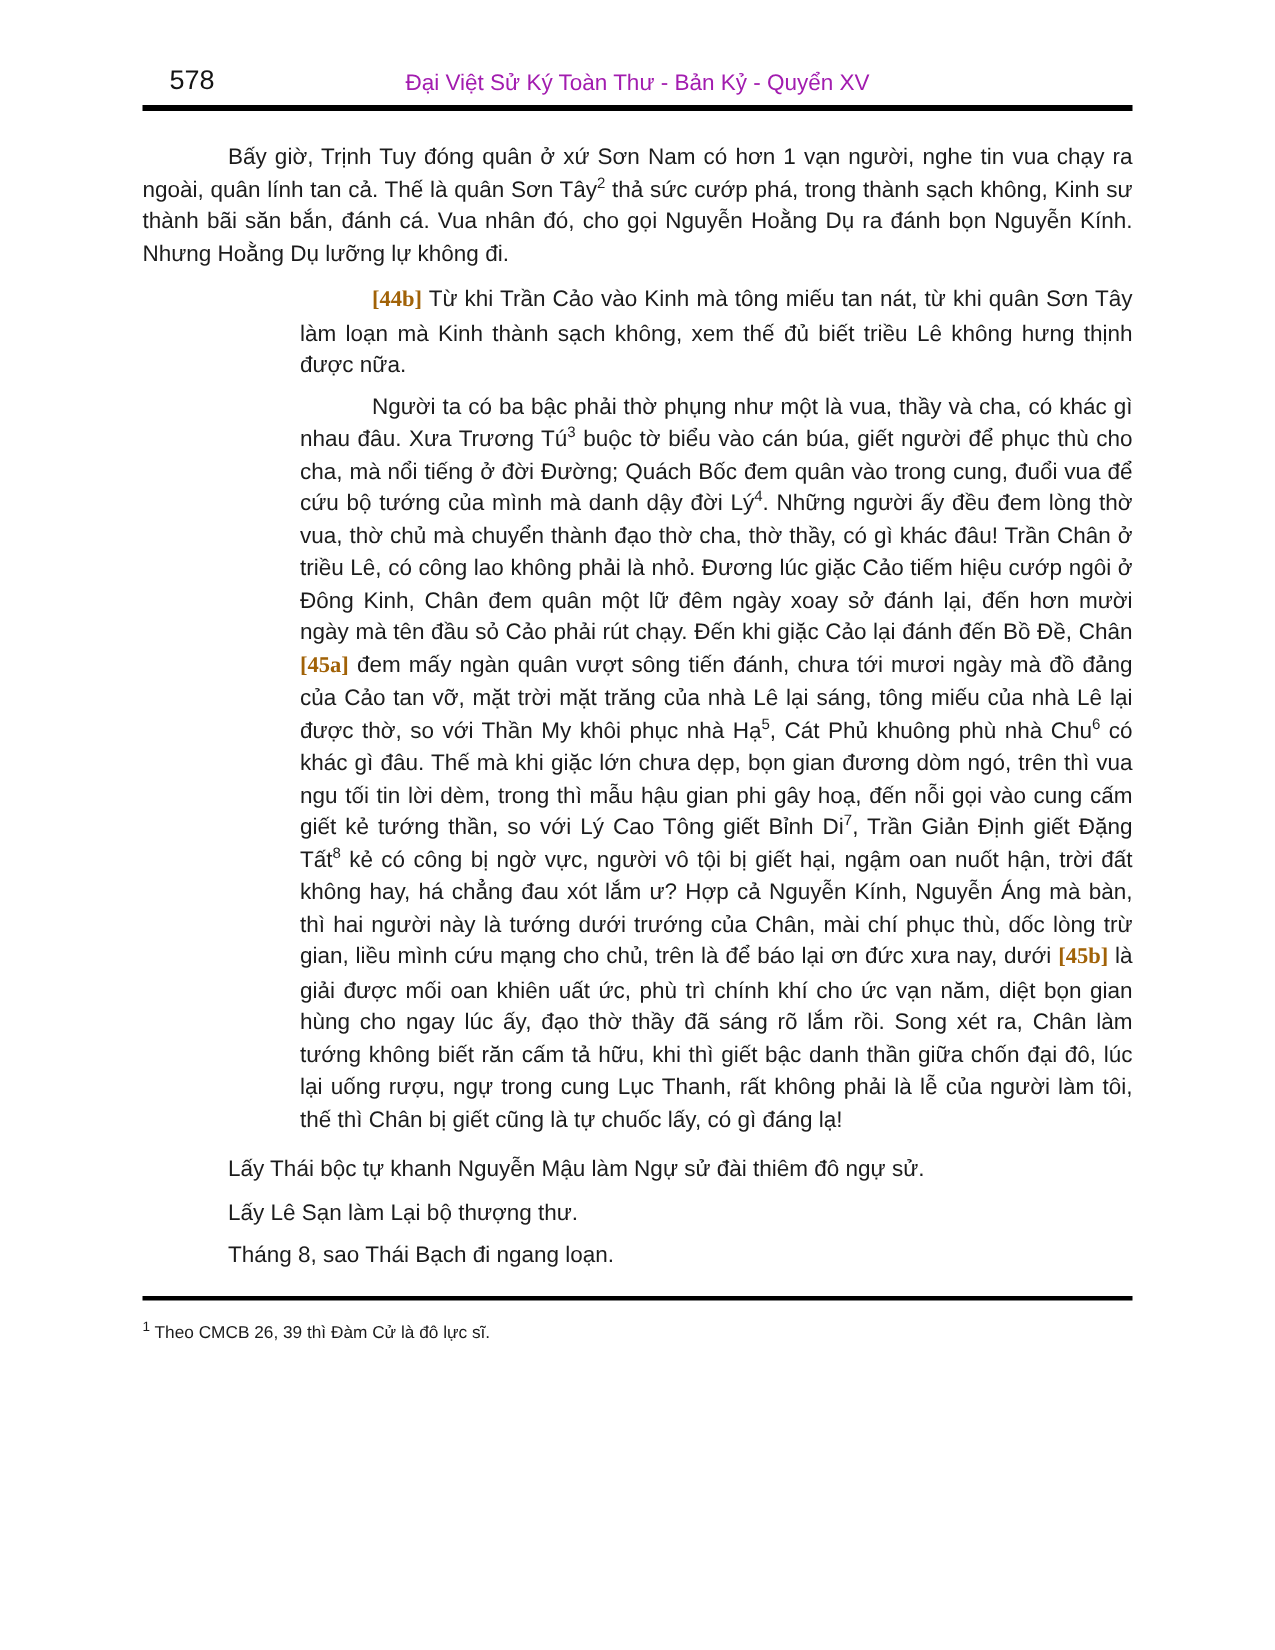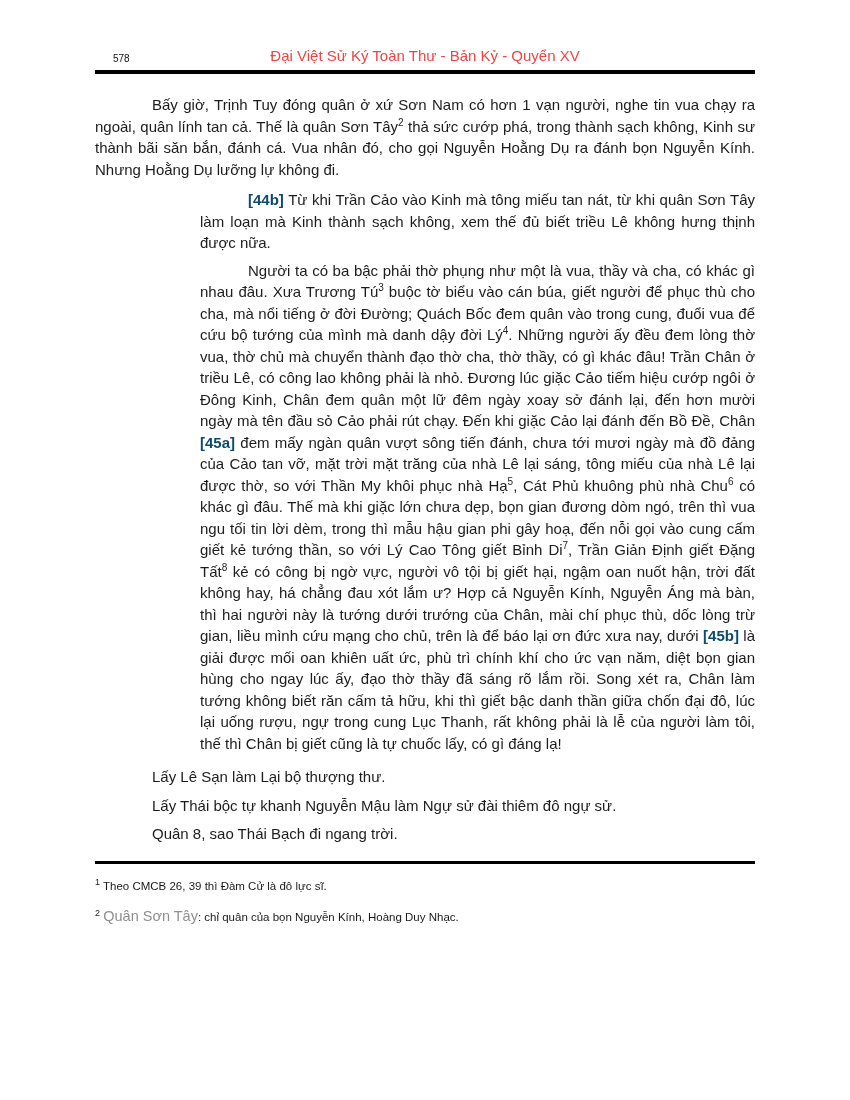--- a/index.html
+++ b/index.html
@@ -17,43 +17,43 @@
   .page{padding:0 95px;}
   
   .header{
     position:relative;
     margin-top:44px;
     height:26px;
     border-bottom:4px solid var(--rule-color);
   }
   .page-number{
     position:absolute;left:18px;bottom:6px;
-    font-size:10px;color:#141414;margin-top:16px;
+    font-size:18px;color:#141414;margin-top:16px;
   }
   .running-title{
     position:absolute;left:0;right:0;bottom:6px;
-    text-align:center;font-size:15px;color:#ef4444;
+    text-align:center;font-size:15px;color:#a21caf;
   }
   
   .content{margin-top:20px;}
   .content p{
     margin:0 0 7px 0;
     font-size:15px;
     line-height:21.5px;
     text-align:justify;
     color:var(--text-color);
   }
   .intro p, .after p{text-indent:57px;}
   .quote{
     margin-left:105px;
     margin-top:9px;
     margin-bottom:12px;
   }
   .quote p{text-indent:48px;margin-bottom:6px;}
-  .content b{font-weight:700;color:#0c4a6e;}
+  .content b{font-weight:700;color:#a16207;font-family:Liberation Serif, serif;}
   .content sup{
     font-size:10px;line-height:0;vertical-align:super;
   }
   
   .footnote-rule{
     margin-top:16px;
     border:none;
     border-top:3px solid var(--rule-color);
   }
   .footnotes{margin-top:14px;}
@@ -88,26 +88,25 @@
     <div class="intro">
         <p>Bấy giờ, Trịnh Tuy đóng quân ở xứ Sơn Nam có hơn 1 vạn người, nghe tin vua chạy ra ngoài, quân lính tan cả. Thế là quân Sơn Tây<sup>2</sup> thả sức cướp phá, trong thành sạch không, Kinh sư thành bãi săn bắn, đánh cá. Vua nhân đó, cho gọi Nguyễn Hoằng Dụ ra đánh bọn Nguyễn Kính. Nhưng Hoằng Dụ lưỡng lự không đi.</p>
       </div>
 
     <div class="quote">
         <p><b>[44b]</b> Từ khi Trần Cảo vào Kinh mà tông miếu tan nát, từ khi quân Sơn Tây làm loạn mà Kinh thành sạch không, xem thế đủ biết triều Lê không hưng thịnh được nữa.</p>
         <p>Người ta có ba bậc phải thờ phụng như một là vua, thầy và cha, có khác gì nhau đâu. Xưa Trương Tú<sup>3</sup> buộc tờ biểu vào cán búa, giết người để phục thù cho cha, mà nổi tiếng ở đời Đường; Quách Bốc đem quân vào trong cung, đuổi vua để cứu bộ tướng của mình mà danh dậy đời Lý<sup>4</sup>. Những người ấy đều đem lòng thờ vua, thờ chủ mà chuyển thành đạo thờ cha, thờ thầy, có gì khác đâu! Trần Chân ở triều Lê, có công lao không phải là nhỏ. Đương lúc giặc Cảo tiếm hiệu cướp ngôi ở Đông Kinh, Chân đem quân một lữ đêm ngày xoay sở đánh lại, đến hơn mười ngày mà tên đầu sỏ Cảo phải rút chạy. Đến khi giặc Cảo lại đánh đến Bồ Đề, Chân <b>[45a]</b> đem mấy ngàn quân vượt sông tiến đánh, chưa tới mươi ngày mà đồ đảng của Cảo tan vỡ, mặt trời mặt trăng của nhà Lê lại sáng, tông miếu của nhà Lê lại được thờ, so với Thần My khôi phục nhà Hạ<sup>5</sup>, Cát Phủ khuông phù nhà Chu<sup>6</sup> có khác gì đâu. Thế mà khi giặc lớn chưa dẹp, bọn gian đương dòm ngó, trên thì vua ngu tối tin lời dèm, trong thì mẫu hậu gian phi gây hoạ, đến nỗi gọi vào cung cấm giết kẻ tướng thần, so với Lý Cao Tông giết Bỉnh Di<sup>7</sup>, Trần Giản Định giết Đặng Tất<sup>8</sup> kẻ có công bị ngờ vực, người vô tội bị giết hại, ngậm oan nuốt hận, trời đất không hay, há chẳng đau xót lắm ư? Hợp cả Nguyễn Kính, Nguyễn Áng mà bàn, thì hai người này là tướng dưới trướng của Chân, mài chí phục thù, dốc lòng trừ gian, liều mình cứu mạng cho chủ, trên là để báo lại ơn đức xưa nay, dưới <b>[45b]</b> là giải được mối oan khiên uất ức, phù trì chính khí cho ức vạn năm, diệt bọn gian hùng cho ngay lúc ấy, đạo thờ thầy đã sáng rõ lắm rồi. Song xét ra, Chân làm tướng không biết răn cấm tả hữu, khi thì giết bậc danh thần giữa chốn đại đô, lúc lại uống rượu, ngự trong cung Lục Thanh, rất không phải là lễ của người làm tôi, thế thì Chân bị giết cũng là tự chuốc lấy, có gì đáng lạ!</p>
       </div>
 
     <div class="after">
+        <p>Lấy Thái bộc tự khanh Nguyễn Mậu làm Ngự sử đài thiêm đô ngự sử.</p>
         <p>Lấy Lê Sạn làm Lại bộ thượng thư.</p>
-        <p>Lấy Thái bộc tự khanh Nguyễn Mậu làm Ngự sử đài thiêm đô ngự sử.</p>
-        <p>Quân 8, sao Thái Bạch đi ngang trời.</p>
+        <p>Tháng 8, sao Thái Bạch đi ngang loạn.</p>
       </div>
 
     <hr class="footnote-rule">
 
     <div class="footnotes">
         <div class="footnote"><sup class="fn-num">1</sup> <span>Theo CMCB 26, 39 thì Đàm Cử là đô lực sĩ.</span></div>
-        <div class="footnote"><sup class="fn-num">2</sup> <span class="fn-term">Quân Sơn Tây</span>: <span>chỉ quân của bọn Nguyễn Kính, Hoàng Duy Nhạc.</span></div>
       </div>
 
   </div>
 </div>
 
 </body></html>

